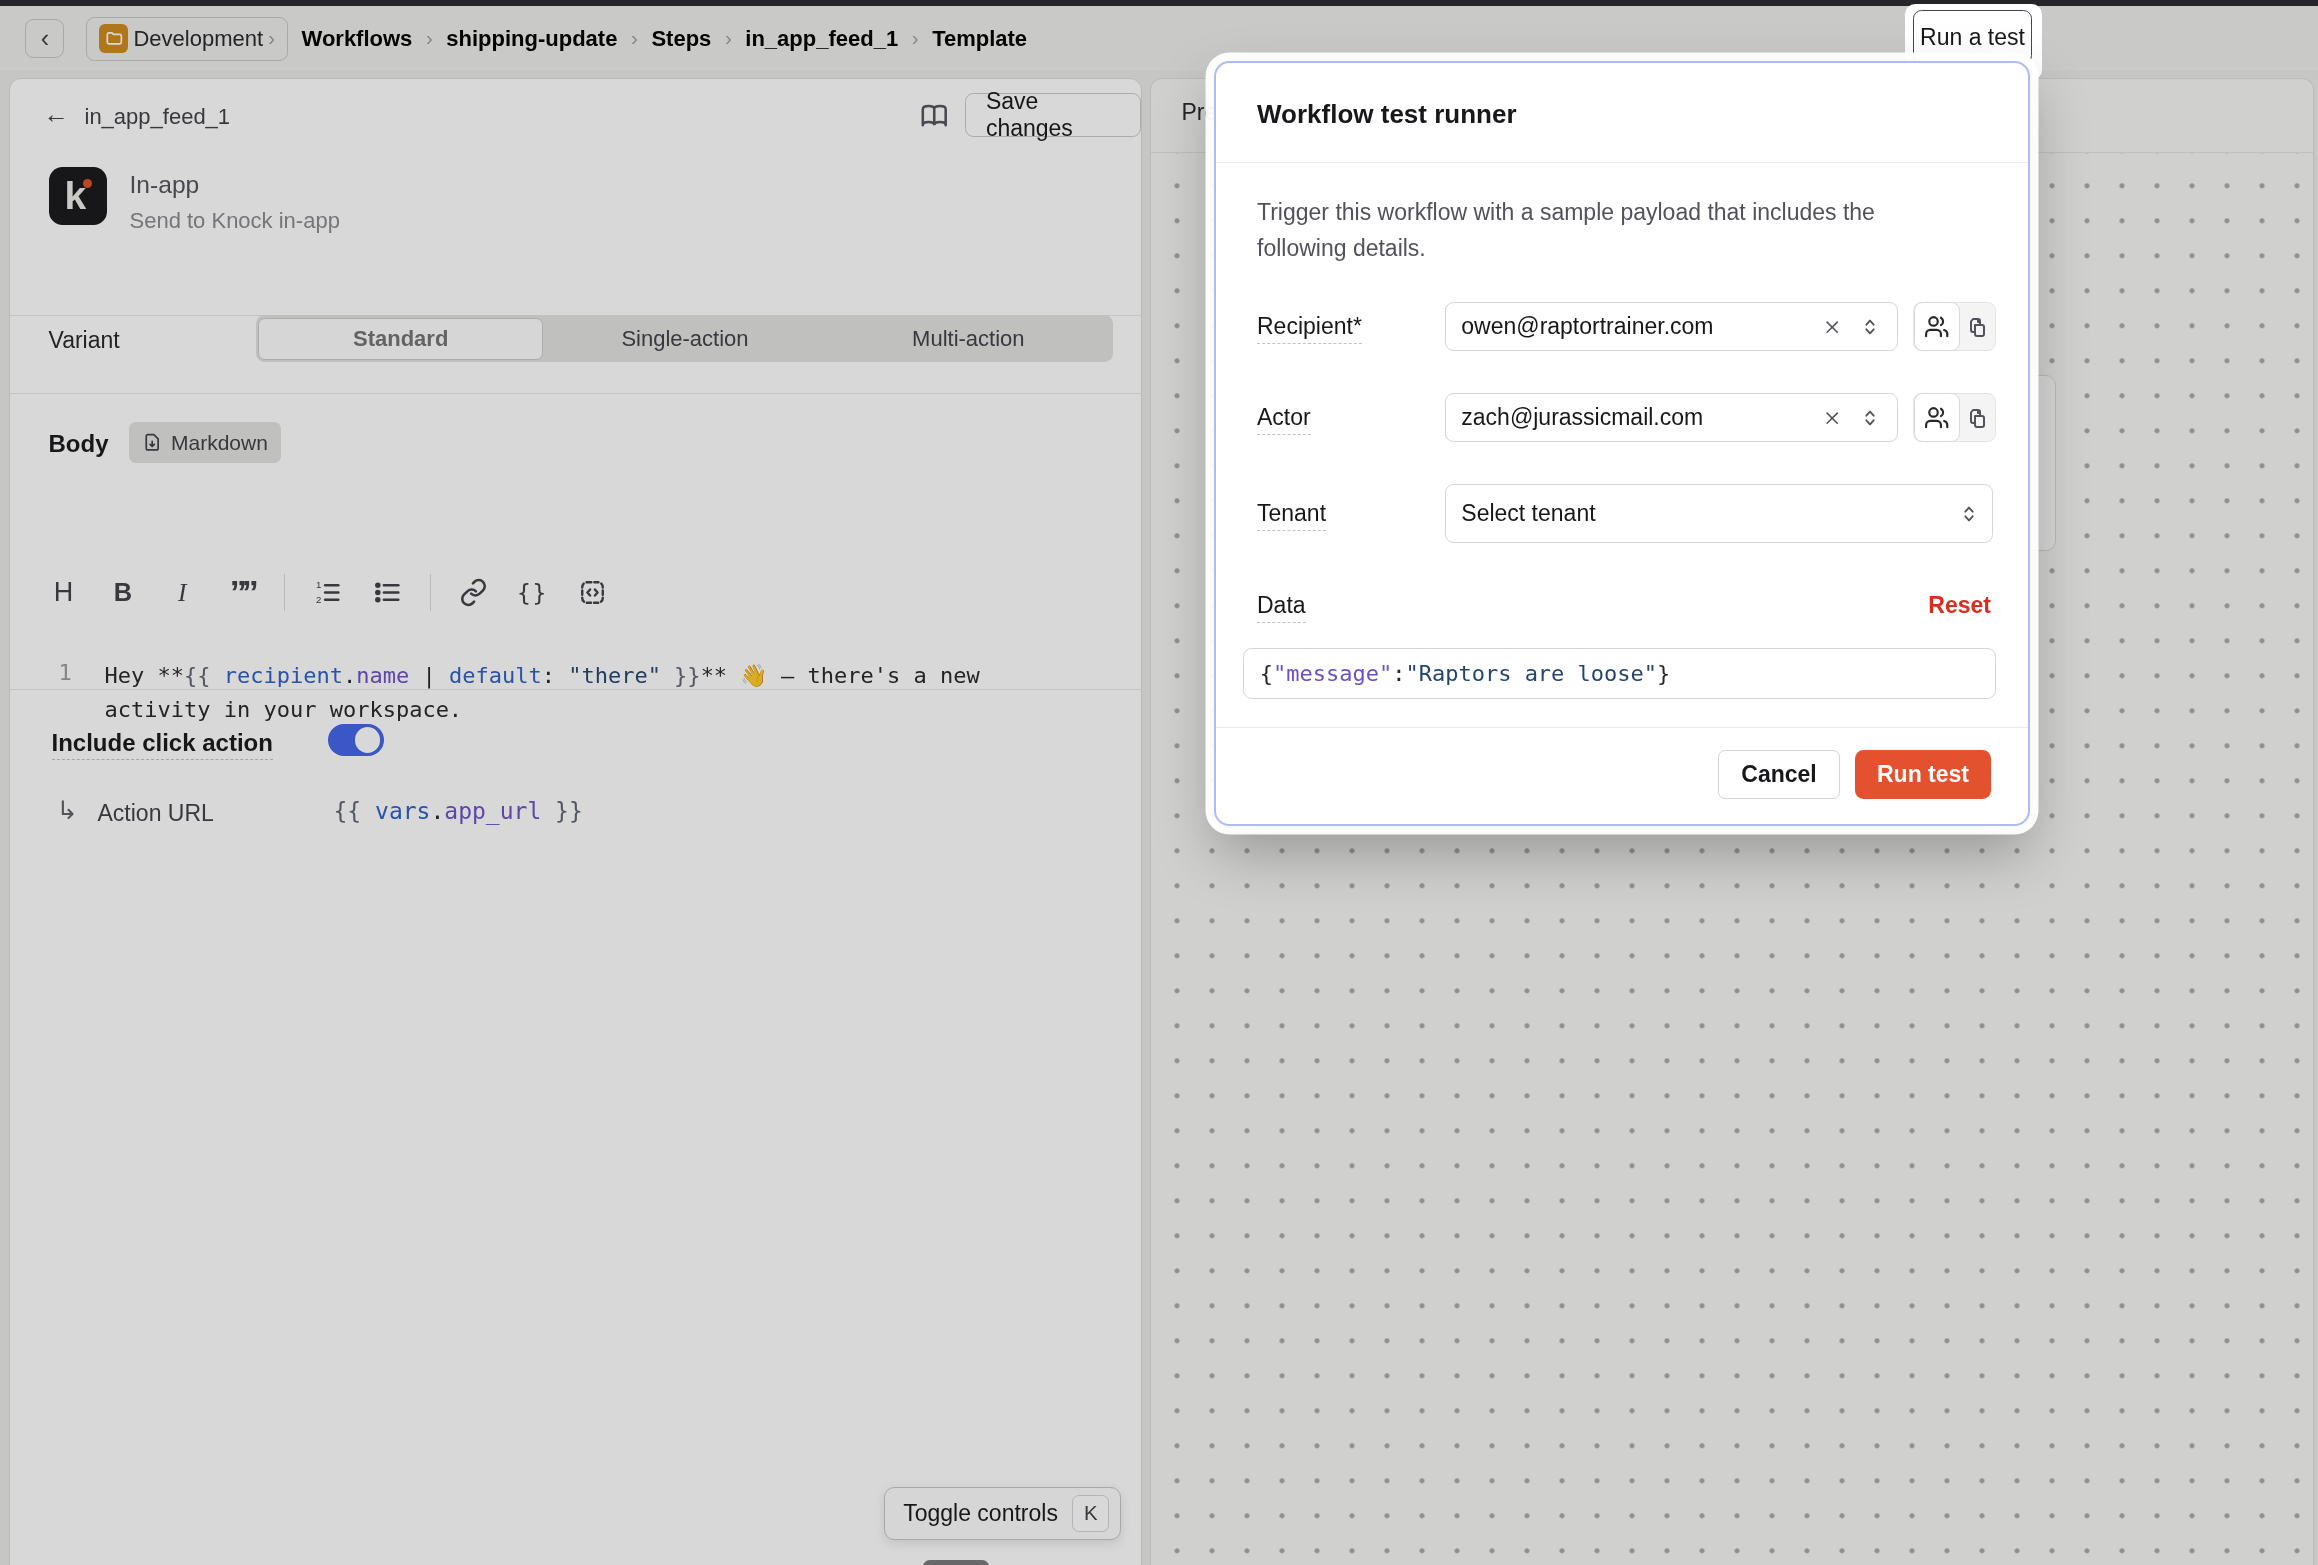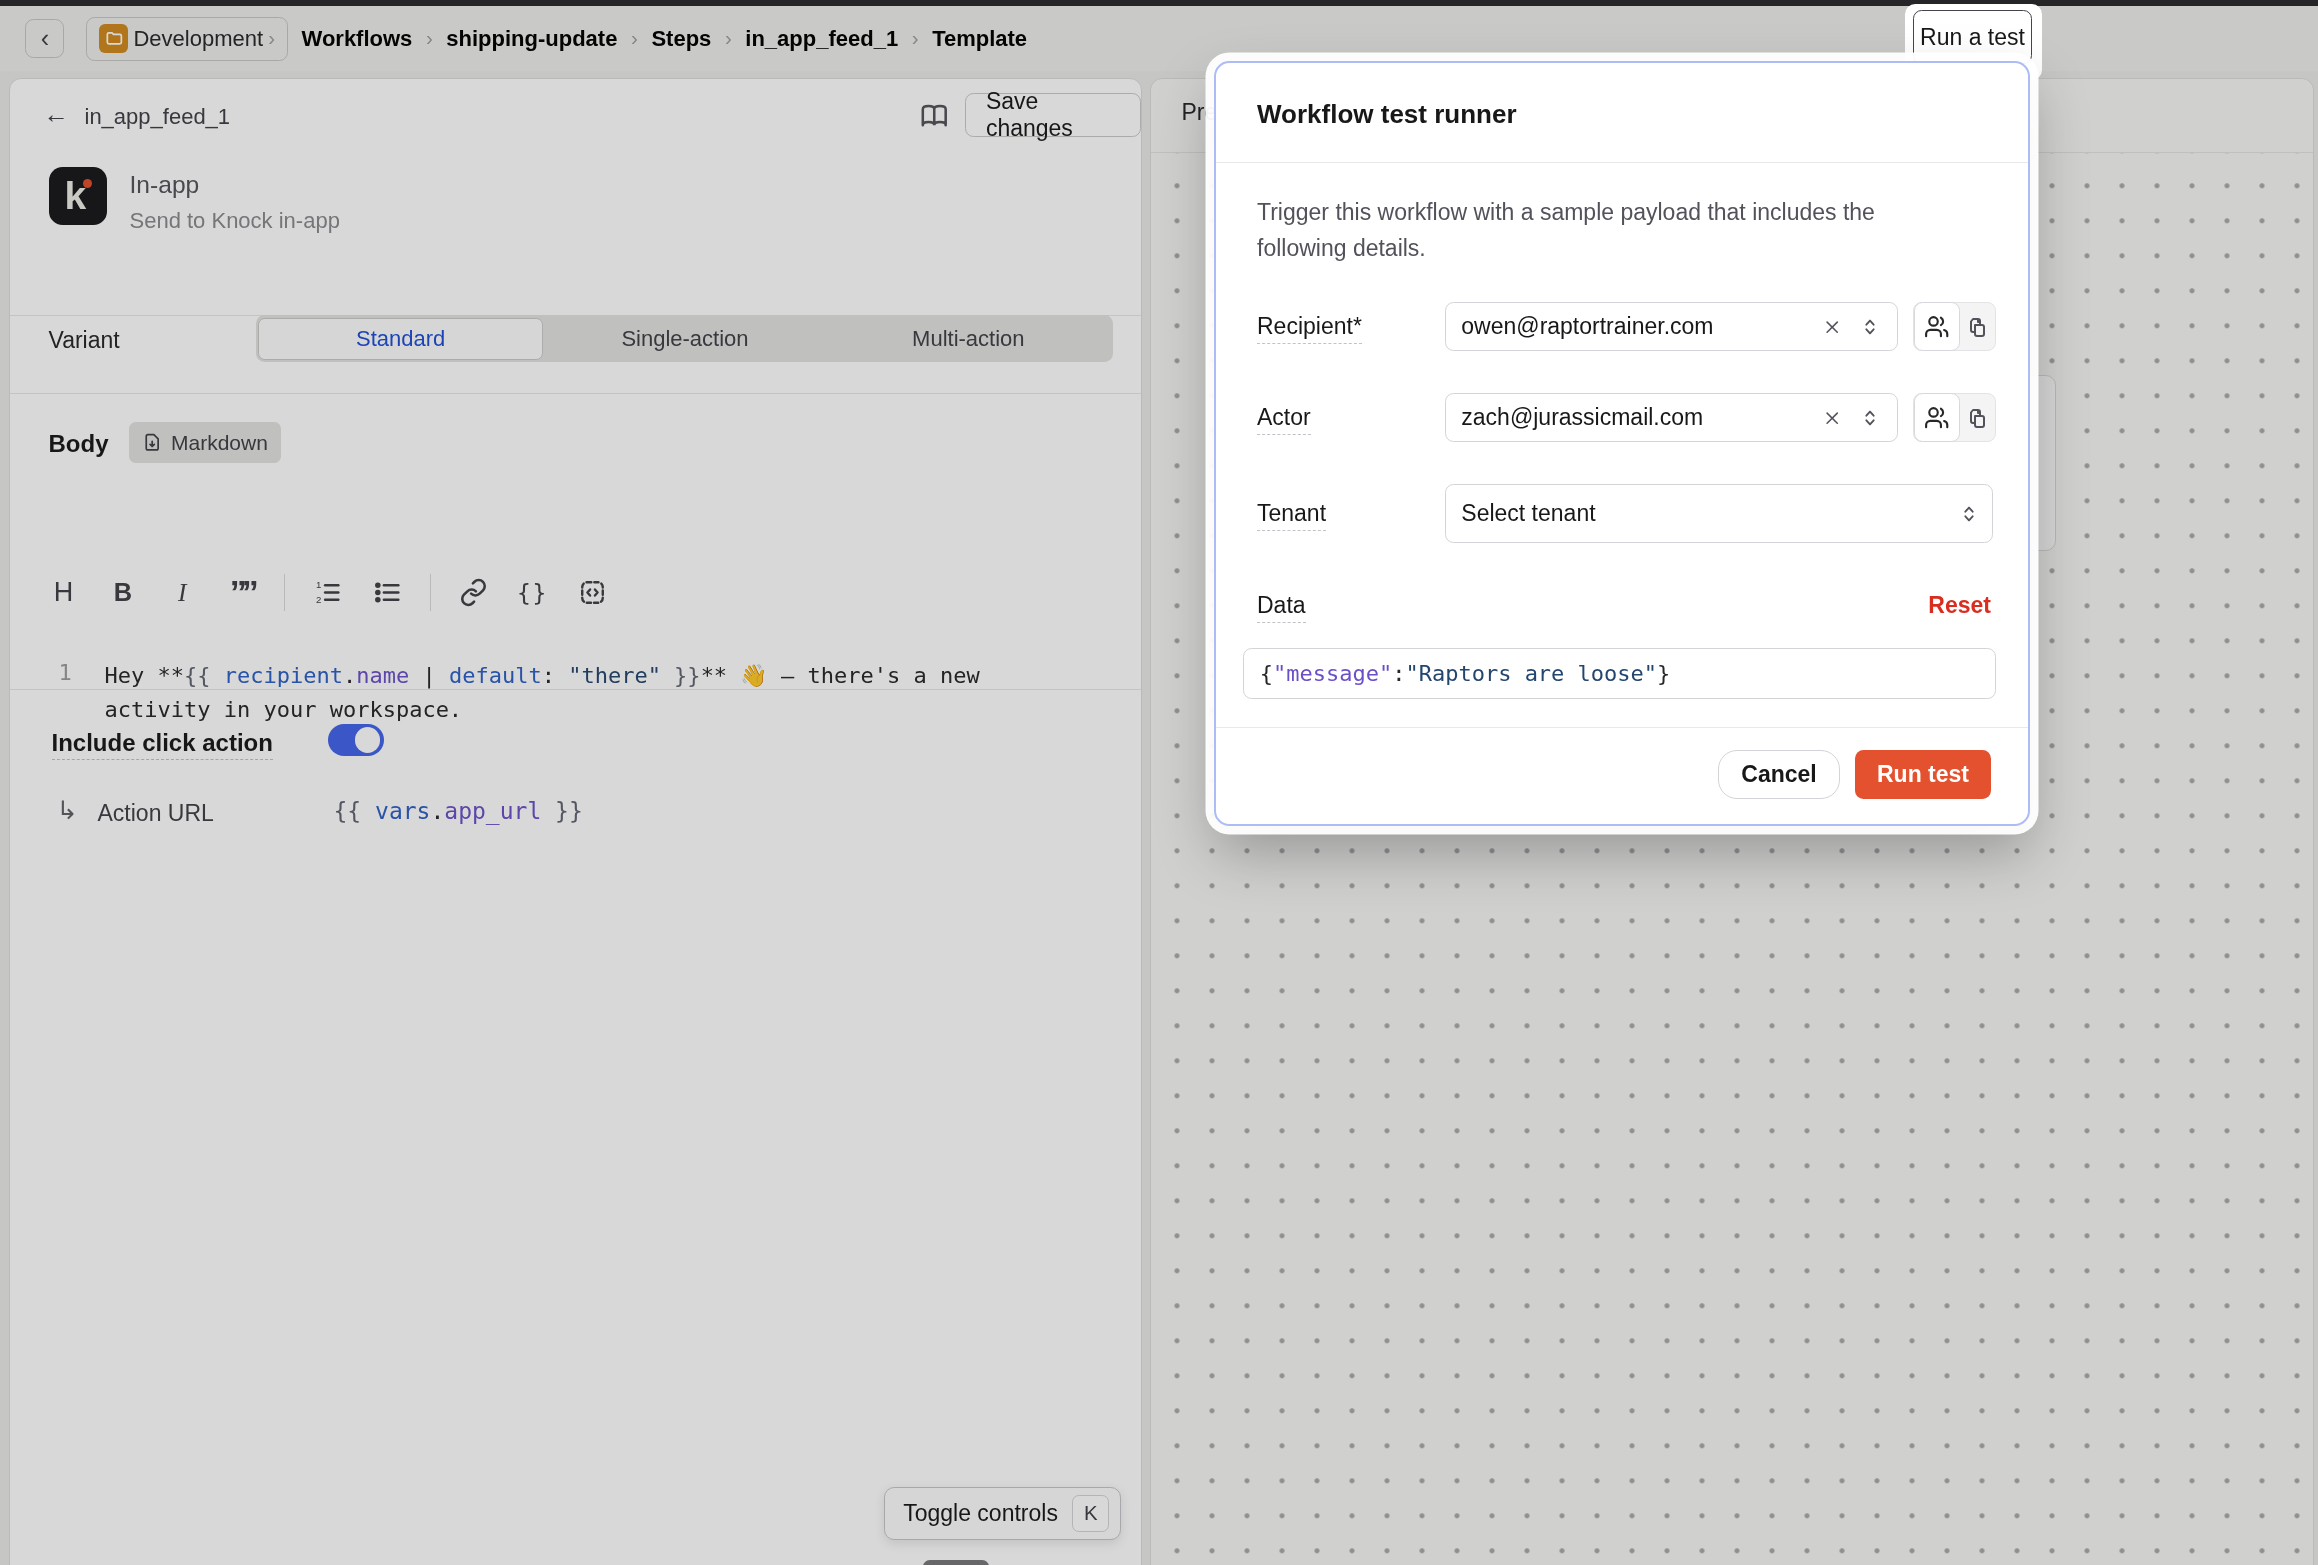--- a/index.html
+++ b/index.html
@@ -27,21 +27,21 @@
   .save-btn { position:absolute; left:955px; top:13.6px; height:44px; padding:0 20.4px; border:1.3px solid #C9C9C7; border-radius:8.5px; background:#fff; font-size:23px; font-weight:500; color:#18181B; display:flex; align-items:center; }
   .k-logo { position:absolute; left:39px; top:88px; width:58px; height:58px; background:#17171A; border-radius:13.6px; }
   .k-logo .k { position:absolute; left:16px; top:6.8px; color:#EFEEE9; font-size:39px; font-weight:700; }
   .k-logo .dot { position:absolute; right:14.4px; top:12px; width:9.3px; height:9.3px; background:#E04F2B; border-radius:50%; }
   .ch-title { position:absolute; left:120px; top:92px; font-size:24.6px; font-weight:500; color:#52525B; }
   .ch-sub { position:absolute; left:120px; top:129px; font-size:22px; color:#8A8A8E; }
   .ed-div { position:absolute; left:0; right:0; height:0.8px; background:#E7E7E5; }
   .variant-label { position:absolute; left:39px; top:248px; font-size:23px; color:#27272A; }
   .seg-track { position:absolute; left:246px; top:236px; width:857px; height:47px; background:#E2E2E0; border-radius:8.5px; display:flex; padding:2.5px; }
   .seg { flex:1; display:flex; align-items:center; justify-content:center; font-size:22px; color:#3F3F46; border-radius:6.8px; }
-  .seg.sel { background:#FDFDFD; border:1.3px solid #C9C9C7; font-weight:400; color:#1d4ed8; }
+  .seg.sel { background:#FDFDFD; border:1.3px solid #C9C9C7; font-weight:700; color:#737373; }
   .body-label { position:absolute; left:39px; top:351px; font-size:24px; font-weight:600; color:#18181B; }
   .md-badge { position:absolute; left:119px; top:343px; height:41px; background:#E2E2E0; border-radius:6.8px; display:flex; align-items:center; gap:8.5px; padding:0 13.6px; font-size:21px; color:#3F3F46; }
   .ed-toolbar { position:absolute; left:37px; top:495px; display:flex; align-items:center; gap:25.4px; color:#3F3F46; }
   .t-ico { width:34px; height:37px; display:flex; align-items:center; justify-content:center; font-size:25.4px; }
   .t-sep { width:1.3px; height:37px; background:#DADAD8; }
   .glyph-h { font-size:27px; font-weight:400; }
   .glyph-b { font-size:25.4px; font-weight:700; }
   .glyph-i { font-size:25.4px; font-style:italic; font-family:"Liberation Serif", serif; }
   .glyph-q { font-size:34px; font-weight:700; letter-spacing:-5.1px; }
   .glyph-br { font-size:23px; font-weight:500; letter-spacing:1.7px; font-family:"DejaVu Sans Mono",monospace; }
@@ -97,21 +97,21 @@
   .stepper { position:absolute; right:13.6px; top:10.2px; width:29px; height:29px; display:flex; align-items:center; justify-content:center; }
   .icon-group { margin-left:15.3px; width:83px; height:49px; background:#F4F4F5; border:0.8px solid #E3E3E6; border-radius:8.5px; display:flex; }
   .ig-user { width:46px; height:49px; margin:-0.8px 0 0 -0.8px; background:#fff; border:1.3px solid #D8D8DC; border-radius:8.5px; display:flex; align-items:center; justify-content:center; }
   .ig-copy { flex:1; display:flex; align-items:center; justify-content:center; }
   .select-box { width:548px; height:59px; border:1.3px solid #D4D4D8; border-radius:8.5px; display:flex; align-items:center; justify-content:space-between; padding:0 12px 0 15.3px; }
   .select-text { font-size:23px; color:#18181B; }
   .data-head { display:flex; justify-content:space-between; align-items:center; margin-top:49px; }
   .reset-link { font-size:23px; font-weight:600; color:#D92D20; }
   .data-input { margin-top:29px; margin-left:-13.6px; margin-right:-5.1px; height:51px; border:1.3px solid #D4D4D8; border-radius:8.5px; display:flex; align-items:center; padding:0 15.3px; font-size:22px; }
   .m-footer { margin-top:auto; border-top:0.8px solid #E9E9EB; padding:22px 37px 25.4px; display:flex; justify-content:flex-end; align-items:center; gap:15.3px; }
-  .cancel-btn { height:49px; padding:0 22px; background:#fff; border:1.3px solid #D4D4D8; border-radius:19px; font-size:23px; font-weight:600; color:#18181B; display:flex; align-items:center; }
+  .cancel-btn { height:49px; padding:0 22px; background:#fff; border:1.3px solid #D4D4D8; border-radius:7px; font-size:23px; font-weight:600; color:#18181B; display:flex; align-items:center; }
   .runtest-btn { height:49px; padding:0 22px; background:#E4512E; border-radius:8.5px; font-size:23px; font-weight:600; color:#fff; display:flex; align-items:center; }
   svg { display:block; }
 </style>
 </head>
 <body>
 
 <div class="top-strip"></div>
 
 <div class="topbar">
   <div class="crumbs">

